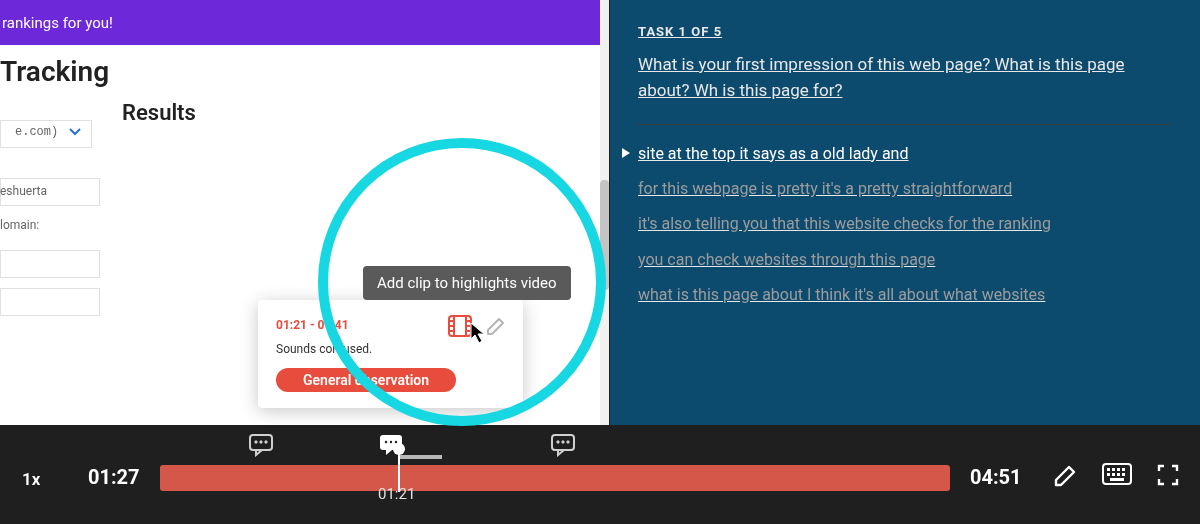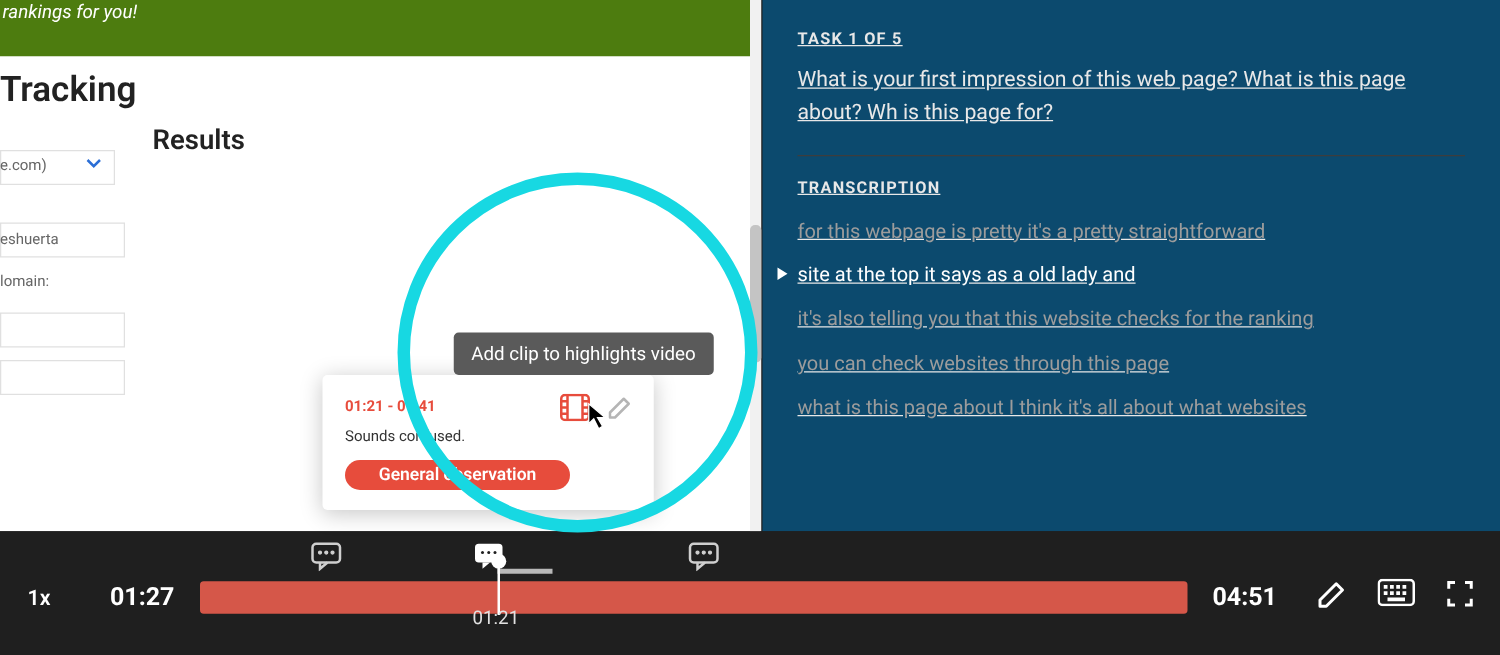--- a/index.html
+++ b/index.html
@@ -1,30 +1,30 @@
 <!DOCTYPE html>
 <html><head>
 <meta charset="utf-8">
 <style>
   * { box-sizing: border-box; margin: 0; padding: 0; }
   html, body { width: 1200px; height: 524px; overflow: hidden; font-family: -apple-system, BlinkMacSystemFont, "Segoe UI", Roboto, Helvetica, Arial, sans-serif; }
   .stage { position: relative; width: 1200px; height: 524px; background: #1f1f1f; }
 
   
   .left-panel { position: absolute; left: 0; top: 0; width: 608px; height: 425px; background: #ffffff; }
-  .banner { position: absolute; left: 0; top: 0; width: 608px; height: 45px; background: #4d7c0f; color: #fff; display: flex; align-items: flex-start; padding-left: 2px; font-size: 15px; font-style: italic; }
+  .banner { position: absolute; left: 0; top: 0; width: 608px; height: 45px; background: #6d28d9; color: #fff; display: flex; align-items: center; padding-left: 2px; font-size: 15px; }
   .tracking { position: absolute; left: 0; top: 55px; font-size: 28px; font-weight: 600; color: #222; }
   .results  { position: absolute; left: 122px; top: 100px; font-size: 22px; font-weight: 600; color: #222; }
   .field-row { position: absolute; left: 0; border: 1px solid #e0e0e0; height: 28px; background: #fff; }
   .field-a { top: 120px; width: 92px; }
   .field-b { top: 178px; width: 100px; }
   .field-c { top: 250px; width: 100px; }
   .field-d { top: 288px; width: 100px; }
   .field-label { position: absolute; font-size: 12px; color: #666; left: 0; }
-  .label-a { top: 125px; left: 0; }
+  .label-a { top: 125px; left: 15px; font-family: Liberation Mono, monospace; }
   .label-b { top: 184px; left: 0; }
   .label-c { top: 218px; left: 0; }
   .chevron { position: absolute; left: 68px; top: 125px; color: #2c6fd6; font-size: 13px; }
 
   
   .scroll-track { position: absolute; left: 600px; top: 0; width: 9px; height: 425px; background: #f1f1f1; }
   .scroll-thumb { position: absolute; left: 600px; top: 180px; width: 9px; height: 110px; background: #c4c4c4; border-radius: 4px; }
 
   
   .right-panel { position: absolute; left: 610px; top: 0; width: 590px; height: 425px; background: #0c4a6e; color: #e8e8e8; padding: 24px 28px; overflow: hidden; text-decoration: underline; }
@@ -94,24 +94,23 @@
     <div class="field-row field-d"></div>
   </div>
 
   <div class="scroll-track"></div>
   <div class="scroll-thumb"></div>
 
   <div class="right-panel">
     <div class="task-label">TASK 1 OF 5</div>
     <div class="task-question">What is your first impression of this web page? What is this page about? Wh is this page for?</div>
     <hr class="divider">
-    <div class="transc-label">TRANSCRIPTION</div>
     <div id="transc-lines">
+        <div class="t-line active">site at the top it says as a old lady and</div>
         <div class="t-line">for this webpage is pretty it's a pretty straightforward</div>
-        <div class="t-line active">site at the top it says as a old lady and</div>
         <div class="t-line">it's also telling you that this website checks for the ranking</div>
         <div class="t-line">you can check websites through this page</div>
         <div class="t-line">what is this page about I think it's all about what websites</div>
       </div>
   </div>
 
   <div class="annot-card">
     <div class="annot-time">01:21 - 01:41</div>
     <div class="annot-note">Sounds confused.</div>
     <span class="annot-tag">General observation</span>

